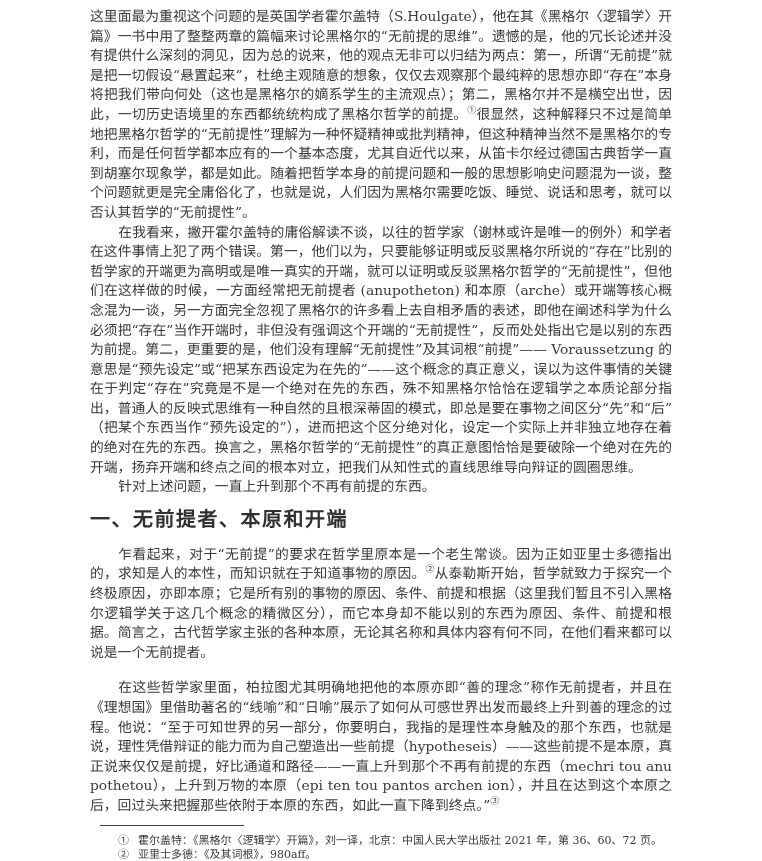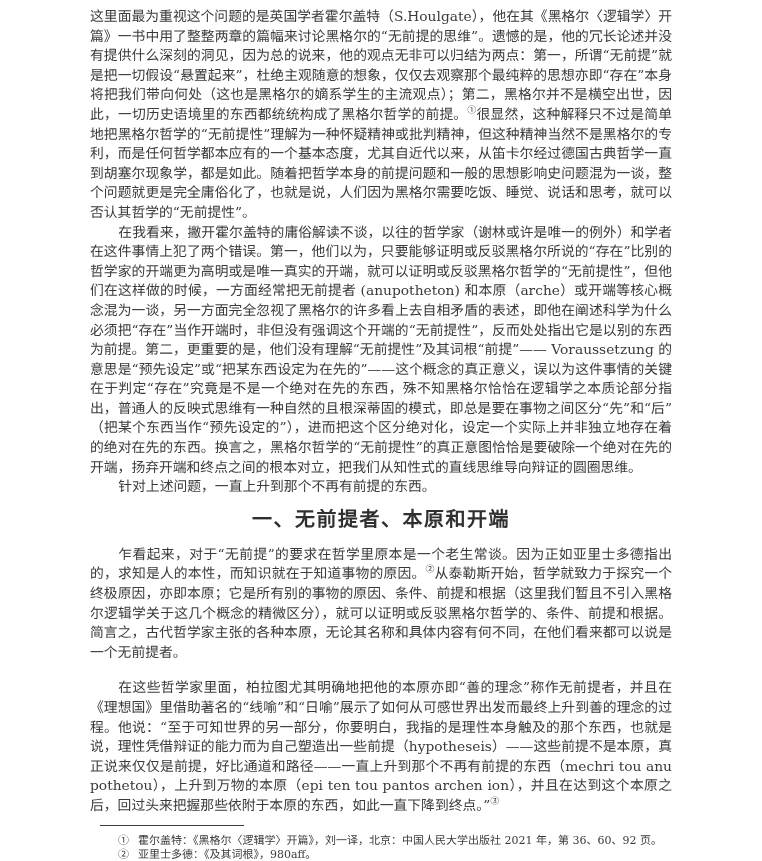--- a/index.html
+++ b/index.html
@@ -35,21 +35,21 @@
     font-size: 9px;
     line-height: 0;
     vertical-align: super;
   }
   .section-heading {
     margin: 9px 0 13px 0;
     font-size: 20px;
     line-height: 26px;
     font-weight: 600;
     letter-spacing: 1.5px;
-    text-align: center;
+    text-align: left;
     color: #303030;
   }
   .para.p5 { margin-top: 16px; }
   .footnotes {
     margin-top: 9px;
   }
   .fn-rule {
     margin-left: 10px;
     width: 144px;
     border: 0;
@@ -74,28 +74,28 @@
 <div class="page">
 
   <p class="para"><span>这里面最为重视这个问题的是英国学者霍尔盖特（S.Houlgate），他在其《黑格尔〈逻辑学〉开篇》一书中用了整整两章的篇幅来讨论黑格尔的“无前提的思维”。遗憾的是，他的冗长论述并没有提供什么深刻的洞见，因为总的说来，他的观点无非可以归结为两点：第一，所谓“无前提”就是把一切假设“悬置起来”，杜绝主观随意的想象，仅仅去观察那个最纯粹的思想亦即“存在”本身将把我们带向何处（这也是黑格尔的嫡系学生的主流观点）；第二，黑格尔并不是横空出世，因此，一切历史语境里的东西都统统构成了黑格尔哲学的前提。</span><sup>①</sup><span>很显然，这种解释只不过是简单地把黑格尔哲学的“无前提性”理解为一种怀疑精神或批判精神，但这种精神当然不是黑格尔的专利，而是任何哲学都本应有的一个基本态度，尤其自近代以来，从笛卡尔经过德国古典哲学一直到胡塞尔现象学，都是如此。随着把哲学本身的前提问题和一般的思想影响史问题混为一谈，整个问题就更是完全庸俗化了，也就是说，人们因为黑格尔需要吃饭、睡觉、说话和思考，就可以否认其哲学的“无前提性”。</span></p>
 
   <p class="para indent"><span>在我看来，撇开霍尔盖特的庸俗解读不谈，以往的哲学家（谢林或许是唯一的例外）和学者在这件事情上犯了两个错误。第一，他们以为，只要能够证明或反驳黑格尔所说的“存在”比别的哲学家的开端更为高明或是唯一真实的开端，就可以证明或反驳黑格尔哲学的“无前提性”，但他们在这样做的时候，一方面经常把无前提者 (anupotheton) 和本原（arche）或开端等核心概念混为一谈，另一方面完全忽视了黑格尔的许多看上去自相矛盾的表述，即他在阐述科学为什么必须把“存在”当作开端时，非但没有强调这个开端的“无前提性”，反而处处指出它是以别的东西为前提。第二，更重要的是，他们没有理解“无前提性”及其词根“前提”—— Voraussetzung 的意思是“预先设定”或“把某东西设定为在先的”——这个概念的真正意义，误以为这件事情的关键在于判定“存在”究竟是不是一个绝对在先的东西，殊不知黑格尔恰恰在逻辑学之本质论部分指出，普通人的反映式思维有一种自然的且根深蒂固的模式，即总是要在事物之间区分“先”和“后”（把某个东西当作“预先设定的”），进而把这个区分绝对化，设定一个实际上并非独立地存在着的绝对在先的东西。换言之，黑格尔哲学的“无前提性”的真正意图恰恰是要破除一个绝对在先的开端，扬弃开端和终点之间的根本对立，把我们从知性式的直线思维导向辩证的圆圈思维。</span></p>
 
   <p class="para indent"><span>针对上述问题，一直上升到那个不再有前提的东西。</span></p>
 
   <h2 class="section-heading">一、无前提者、本原和开端</h2>
 
-  <p class="para indent"><span>乍看起来，对于“无前提”的要求在哲学里原本是一个老生常谈。因为正如亚里士多德指出的，求知是人的本性，而知识就在于知道事物的原因。</span><sup>②</sup><span>从泰勒斯开始，哲学就致力于探究一个终极原因，亦即本原；它是所有别的事物的原因、条件、前提和根据（这里我们暂且不引入黑格尔逻辑学关于这几个概念的精微区分），就可以证明或反驳黑格尔哲学的、条件、前提和根据。简言之，古代哲学家主张的各种本原，无论其名称和具体内容有何不同，在他们看来都可以说是一个无前提者。</span></p>
+  <p class="para indent"><span>乍看起来，对于“无前提”的要求在哲学里原本是一个老生常谈。因为正如亚里士多德指出的，求知是人的本性，而知识就在于知道事物的原因。</span><sup>②</sup><span>从泰勒斯开始，哲学就致力于探究一个终极原因，亦即本原；它是所有别的事物的原因、条件、前提和根据（这里我们暂且不引入黑格尔逻辑学关于这几个概念的精微区分），而它本身却不能以别的东西为原因、条件、前提和根据。简言之，古代哲学家主张的各种本原，无论其名称和具体内容有何不同，在他们看来都可以说是一个无前提者。</span></p>
 
   <p class="para indent p5"><span>在这些哲学家里面，柏拉图尤其明确地把他的本原亦即“善的理念”称作无前提者，并且在《理想国》里借助著名的“线喻”和“日喻”展示了如何从可感世界出发而最终上升到善的理念的过程。他说：“至于可知世界的另一部分，你要明白，我指的是理性本身触及的那个东西，也就是说，理性凭借辩证的能力而为自己塑造出一些前提（hypotheseis）——这些前提不是本原，真正说来仅仅是前提，好比通道和路径——一直上升到那个不再有前提的东西（mechri tou anupothetou），上升到万物的本原（epi ten tou pantos archen ion），并且在达到这个本原之后，回过头来把握那些依附于本原的东西，如此一直下降到终点。”</span><sup>③</sup></p>
 
   <div class="footnotes">
     <hr class="fn-rule">
     <div class="fn-item">
-      <span class="fn-marker">①</span><span>霍尔盖特：《黑格尔〈逻辑学〉开篇》，刘一译，北京：中国人民大学出版社 2021 年，第 36、60、92 页。</span>
+      <span class="fn-marker">①</span><span>霍尔盖特：《黑格尔〈逻辑学〉开篇》，刘一译，北京：中国人民大学出版社 2021 年，第 36、60、72 页。</span>
     </div>
     <div class="fn-item">
       <span class="fn-marker">②</span><span>亚里士多德：《及其词根》，980aff。</span>
     </div>
     <div class="fn-item">
       <span class="fn-marker">③</span><span>柏拉图：《理想国》，919B。</span>
     </div>
   </div>
 
 </div>

